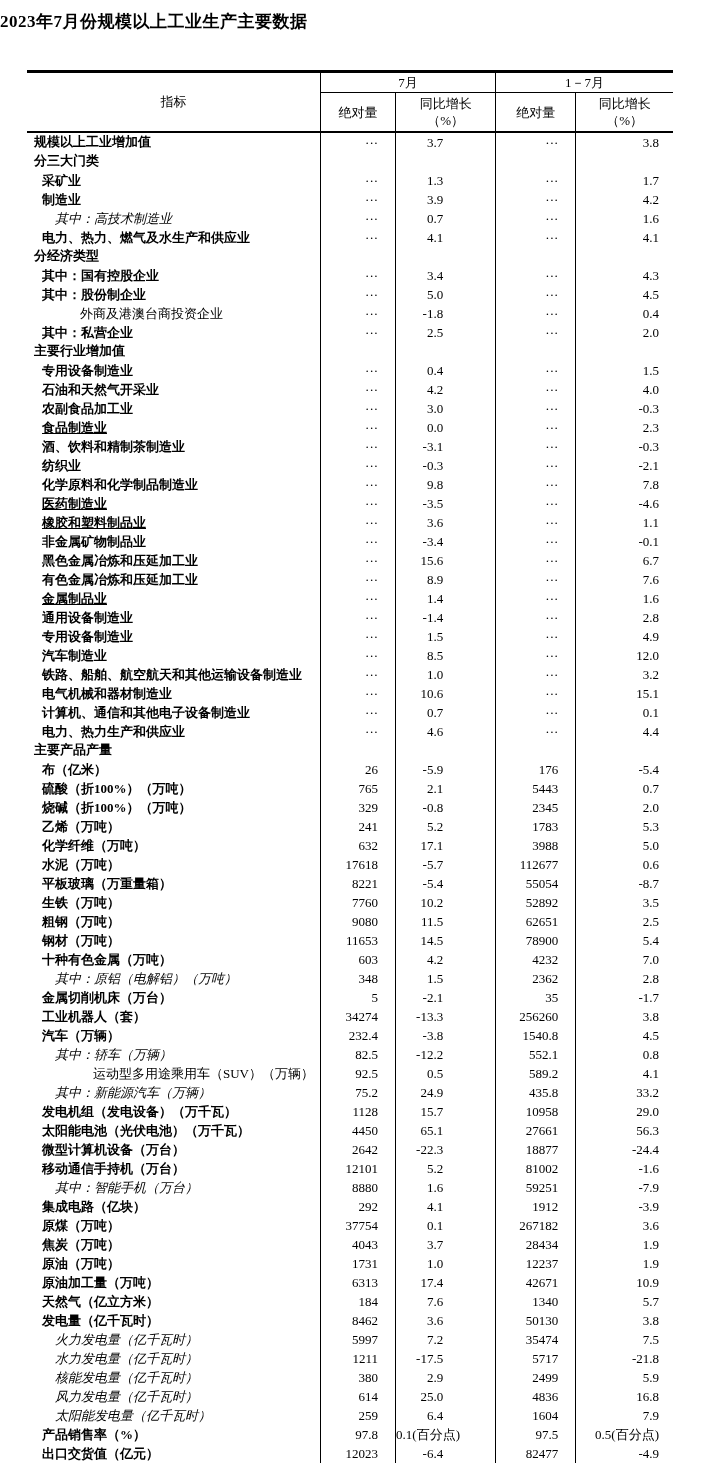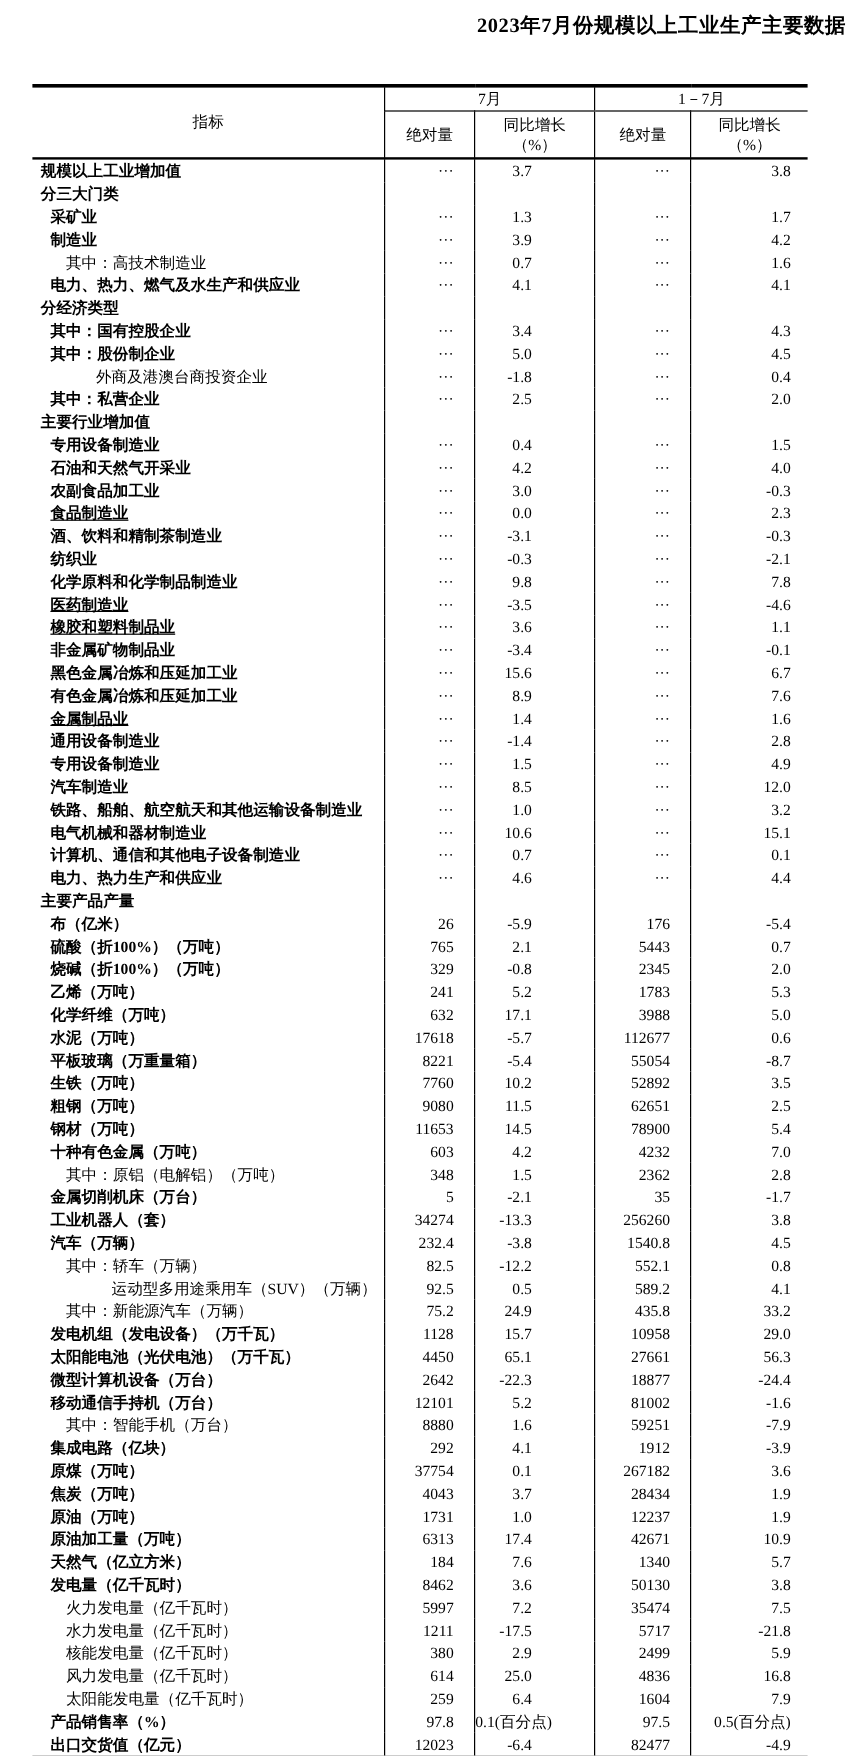--- a/index.html
+++ b/index.html
@@ -3,21 +3,21 @@
 <meta charset="utf-8">
 <style>
   html,body { margin:0; padding:0; background:#ffffff; }
   body {
     width:705px; height:1463px;
     font-family:"Liberation Serif","DejaVu Serif",serif;
     color:#000;
     overflow:hidden;
   }
   .page-title {
-    text-align:right;
+    text-align:left;
     font-size:17px;
     font-weight:bold;
     margin:10px 0 0 0;
     letter-spacing:0.5px;
   }
   table.main {
     border-collapse:collapse;
     table-layout:fixed;
     margin:37px 0 0 27px;
     width:646px;
@@ -37,23 +37,23 @@
   tr.h1 td { height:19px; }
   tr.h2 td { height:38px; line-height:17px; }
   td.bl { border-left:1px solid #000; }
   td.bb { border-bottom:1px solid #000; }
   tbody td { height:19px; line-height:19px; white-space:nowrap; }
   td.lab { text-align:left; }
   td.v2 { text-align:right; padding-right:17px; }
   td.v3 { text-align:right; padding-right:52px; }
   td.v4 { text-align:right; padding-right:17px; }
   td.v5 { text-align:right; padding-right:14px; }
-  .ind0{ padding-left:7px; }
+  .ind0{ padding-left:7px;font-family:Liberation Mono, monospace; }
   .ind1{ padding-left:15px;font-weight:bold; }
-  .ind2{ padding-left:28px; }
+  .ind2{ padding-left:28px;font-style:italic; }
   .ind3{ padding-left:53px; }
   .ind4{ padding-left:66px; }
   .b { font-weight:bold; }
   .link { text-decoration:underline; }
 </style>
 </head>
 <body>
 
 <div class="page-title">2023年7月份规模以上工业生产主要数据</div>
 

